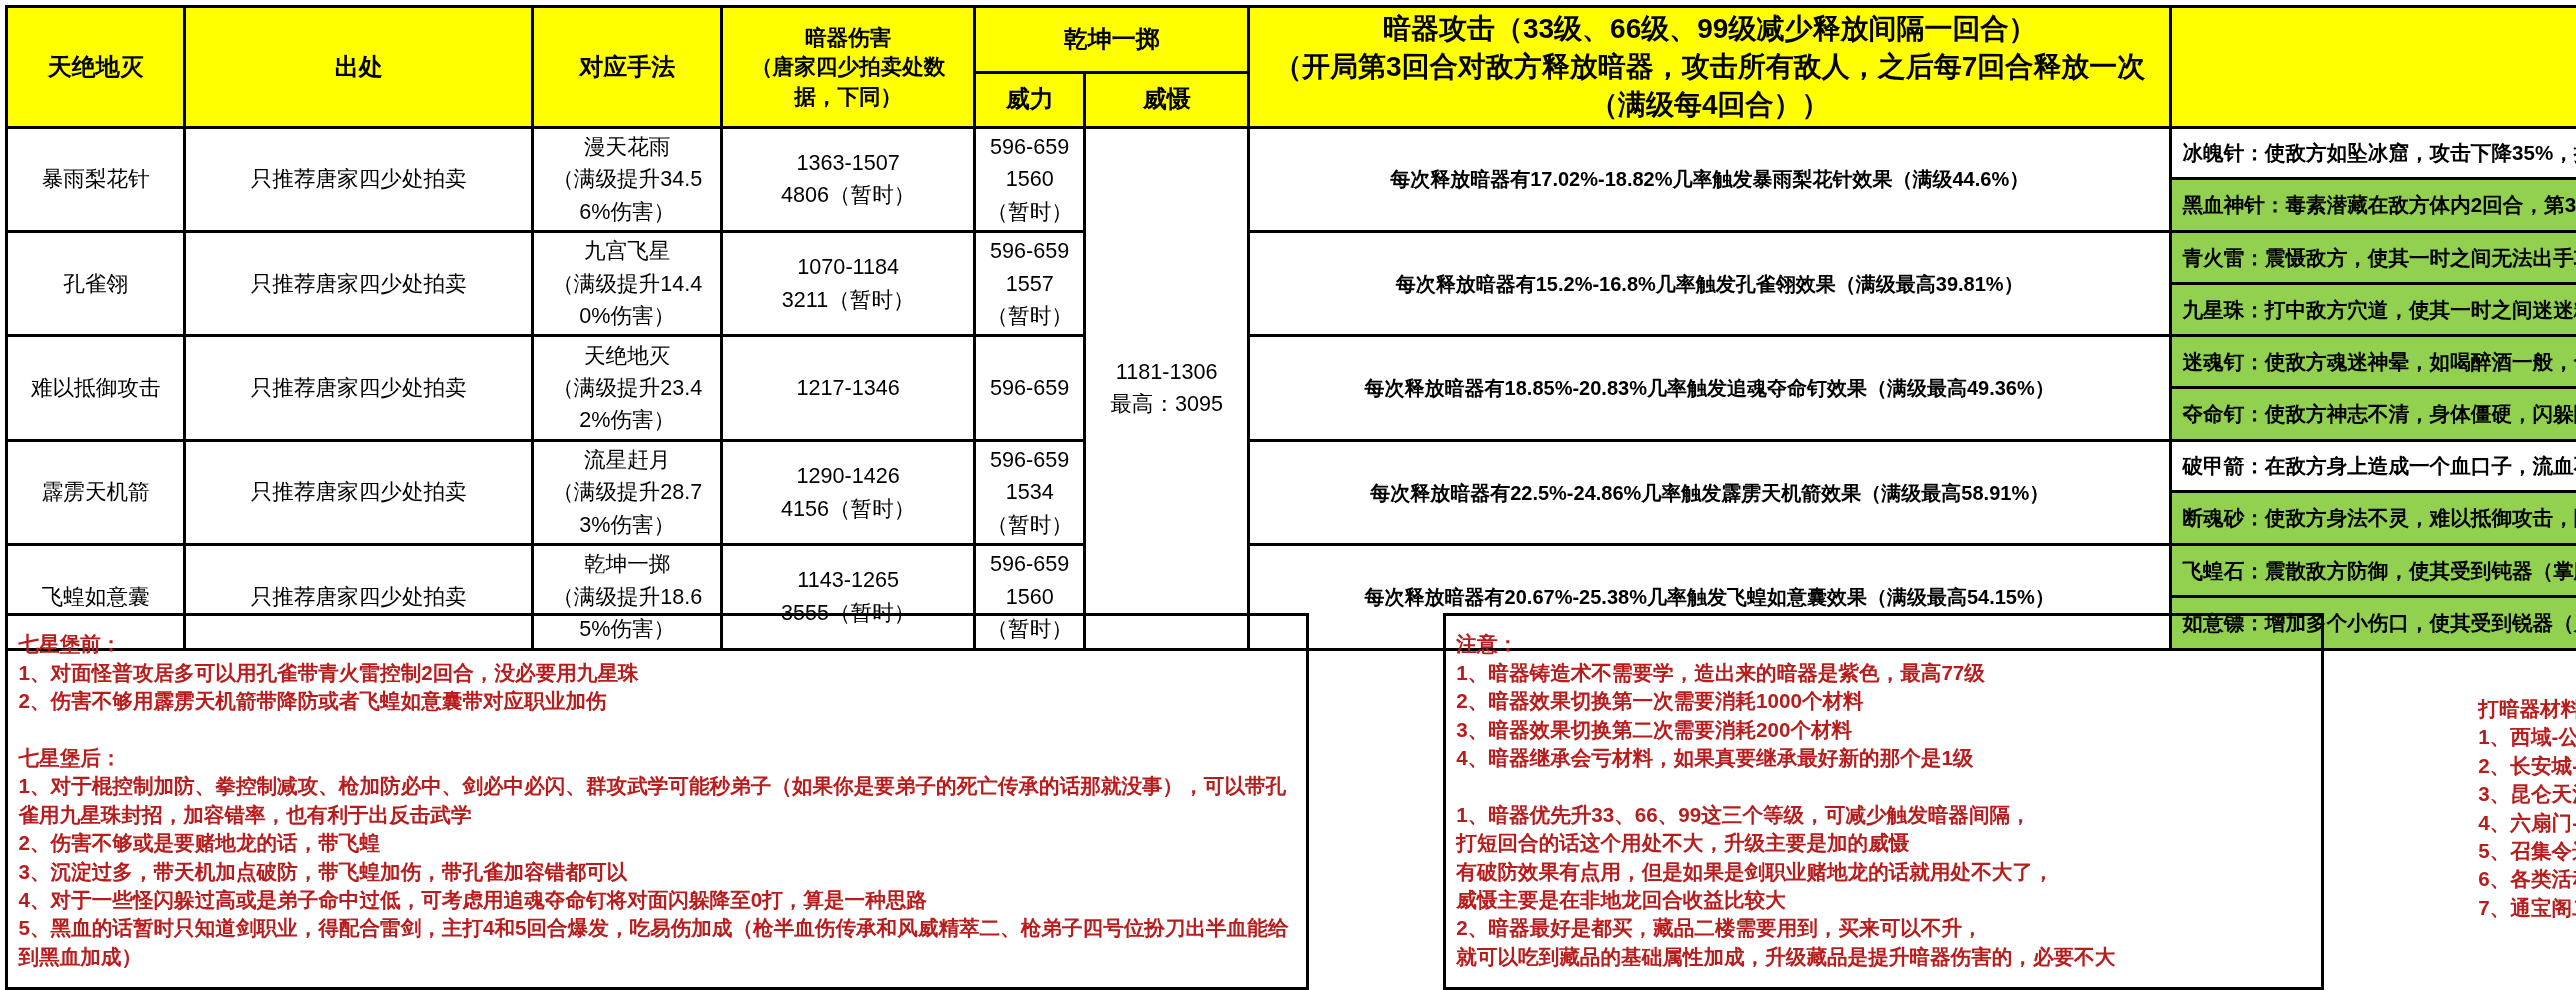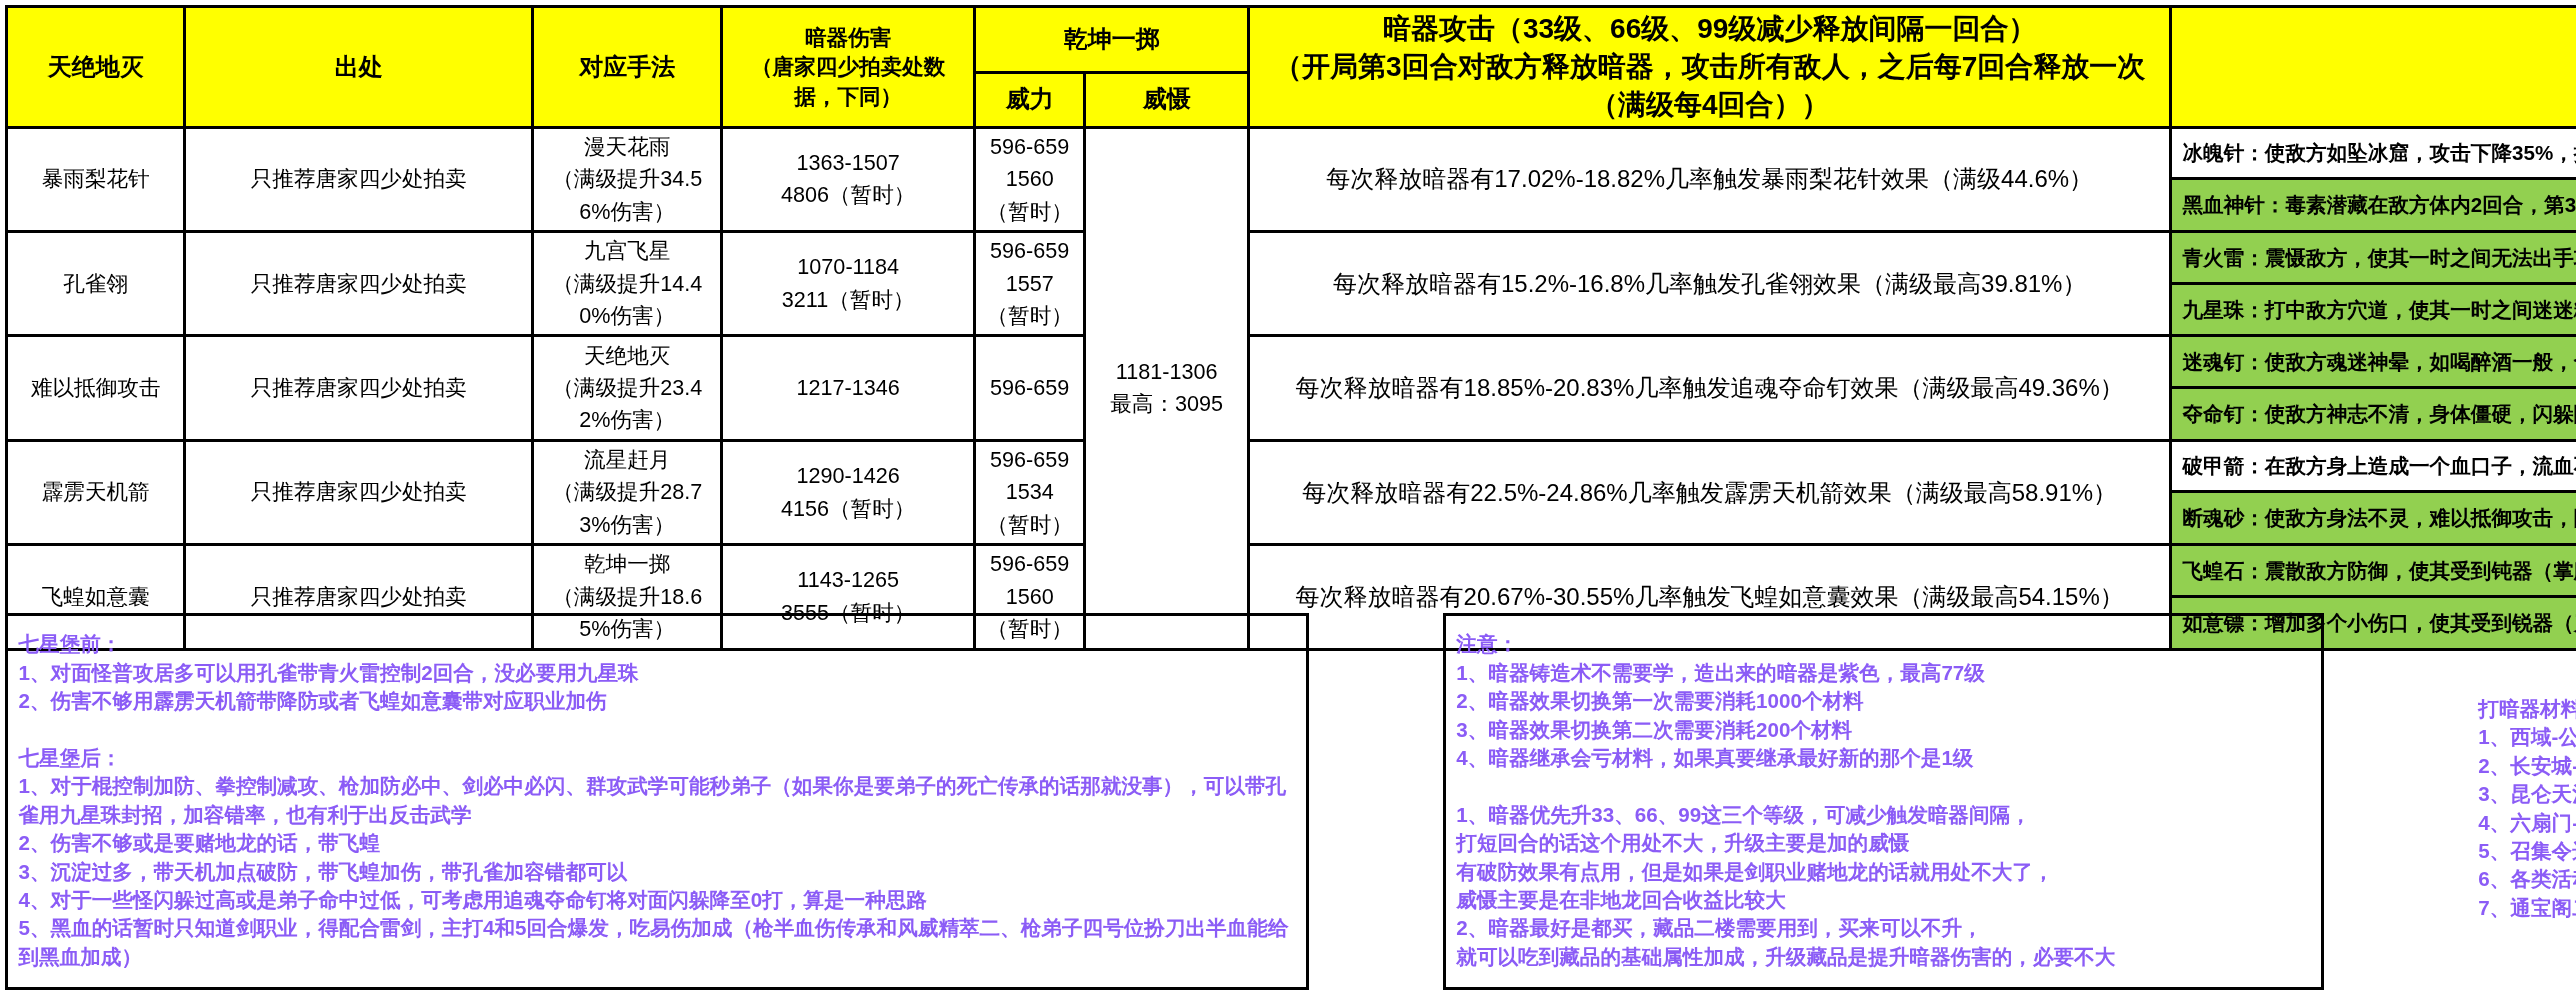--- a/index.html
+++ b/index.html
@@ -7,27 +7,27 @@
   #canvas{position:relative;width:3853px;height:990px;background:#ffffff;overflow:hidden;}
 
   table{border-collapse:collapse;table-layout:fixed;}
 
   
   .main-table{position:absolute;left:5.2px;top:5.2px;width:3205px;}
   .main-table th,.main-table td{border:3.1px solid #000;text-align:center;vertical-align:middle;
       padding:2.1px 8.2px;overflow:hidden;word-break:break-all;}
   .main-table th{background:#ffff00;font-weight:bold;font-size:24px;white-space:pre-line;line-height:1.35;}
   .main-table td{font-size:21.6px;white-space:pre-line;line-height:1.5;background:#ffffff;}
-  .main-table td.attack-cell{font-weight:normal;font-size:24px;}
+  .main-table td.attack-cell{font-weight:bold;font-size:20px;}
   .main-table td.effect-cell{text-align:left;font-weight:bold;font-size:20.6px;background:#92d050;
       padding-left:10.3px;white-space:normal;line-height:1.25;}
   .main-table td.effect-cell.white{background:#ffffff;}
 
   
-  .notes-box{position:absolute;font-size:20.6px;font-weight:bold;color:#8b5cf6;
+  .notes-box{position:absolute;font-size:20.6px;font-weight:bold;color:#b91c1c;
       line-height:1.38;white-space:pre-line;word-break:break-all;}
   #notesA{left:5.2px;top:613px;width:1277px;height:342px;border:3.1px solid #000;padding:14.4px 10.3px;}
   #notesB{left:1443px;top:613px;width:854px;height:342px;border:3.1px solid #000;padding:14.4px 10.3px;}
   #notesC{left:2468px;top:613px;width:721px;height:294px;border:none;padding:82px 10.3px 0 10.3px;}
 </style>
 </head>
 <body>
 
 <div id="canvas">
 
@@ -122,21 +122,21 @@
         </tr>
         <tr style="height: 47px;">
           <td rowspan="2">飞蝗如意囊</td>
           <td rowspan="2">只推荐唐家四少处拍卖</td>
           <td rowspan="2">乾坤一掷
 （满级提升18.65%伤害）</td>
           <td rowspan="2">1143-1265
 3555（暂时）</td>
           <td rowspan="2">596-659
 1560（暂时）</td>
-          <td rowspan="2" class="attack-cell">每次释放暗器有20.67%-30.55%几率触发飞蝗如意囊效果（满级最高54.15%）</td>
+          <td rowspan="2" class="attack-cell">每次释放暗器有20.67%-25.38%几率触发飞蝗如意囊效果（满级最高54.15%）</td>
           <td class="effect-cell">飞蝗石：震散敌方防御，使其受到钝器（掌腿棍）武学招式的伤害增加30%，持续4回合</td>
         </tr>
         <tr style="height: 48px;">
           <td class="effect-cell">如意镖：增加多个小伤口，使其受到锐器（刀剑枪）武学招式的伤害增加30%，持续4回合</td>
         </tr>
       </tbody>
   </table>
 
   <div class="notes-box" id="notesA">七星堡前：
 1、对面怪普攻居多可以用孔雀带青火雷控制2回合，没必要用九星珠

